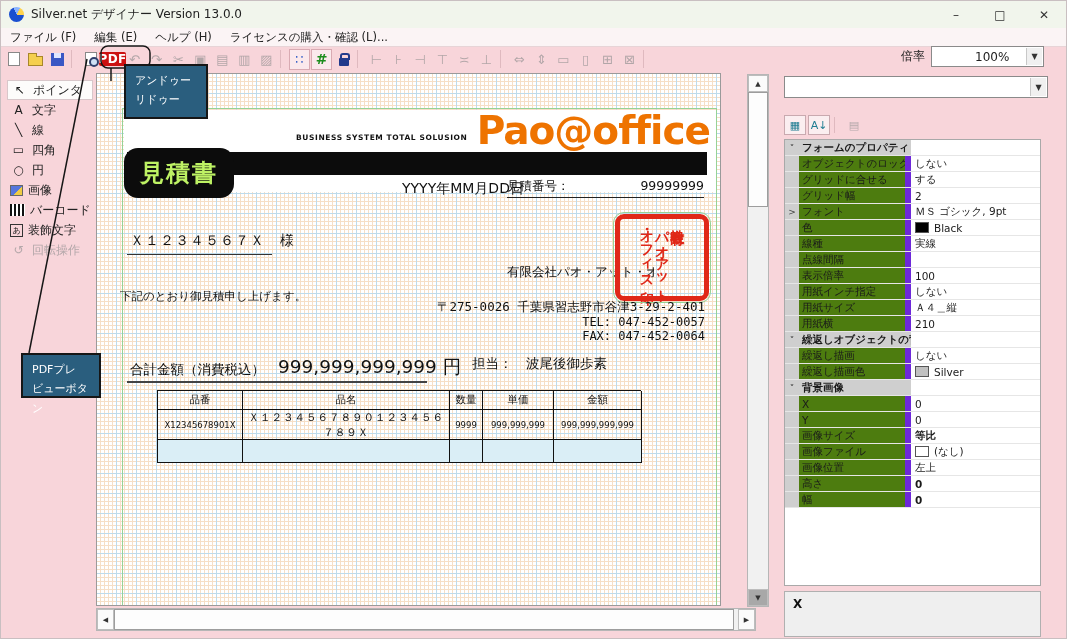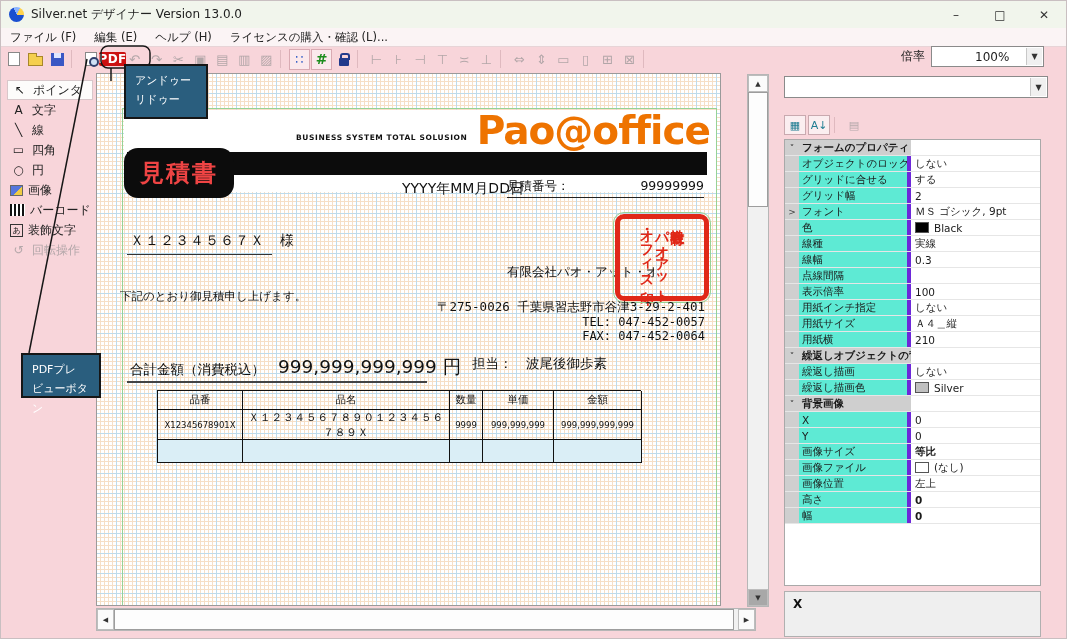--- a/index.html
+++ b/index.html
@@ -57,21 +57,21 @@
       repeating-linear-gradient(to right,transparent 0 19px,#bedbeb 19px 20px),
       repeating-linear-gradient(to bottom,transparent 0 19px,#bedbeb 19px 20px),
       repeating-linear-gradient(to right,transparent 0 3px,#f6dfc6 3px 4px),
       repeating-linear-gradient(to bottom,transparent 0 3px,#f6dfc6 3px 4px),
       #fff;}
   .pageborder{position:absolute;left:25px;top:34px;width:595px;height:499px;border:1px solid #96d296;border-bottom:none;}
   .logobox{position:absolute;left:27px;top:36px;width:592px;height:82px;background:#fff;}
   .tagline{position:absolute;left:172px;top:23px;font-size:7.5px;font-weight:bold;letter-spacing:.6px;color:#111;}
   .biglogo{position:absolute;right:6px;top:0px;font-size:39px;font-weight:800;color:#ee7300;letter-spacing:-1px;line-height:1.1;}
   .blackbar{position:absolute;left:3px;top:42px;width:580px;height:23px;background:#0c0c0c;}
-  .doctitle{position:absolute;left:0px;top:38px;width:110px;height:50px;background:#0c0c0c;border-radius:14px;color:#ef4444;font-size:24px;font-weight:bold;display:flex;align-items:center;justify-content:center;letter-spacing:2px;}
+  .doctitle{position:absolute;left:0px;top:38px;width:110px;height:50px;background:#0c0c0c;border-radius:14px;color:#bef264;font-size:24px;font-weight:bold;display:flex;align-items:center;justify-content:center;letter-spacing:2px;}
   .docdate{position:absolute;left:278px;top:70px;font-size:14px;color:#111;}
   .estno{position:absolute;left:383px;top:68px;width:197px;display:flex;justify-content:space-between;font-size:12.5px;border-bottom:1.5px solid #222;padding-bottom:2px;color:#111;}
   .customer{position:absolute;left:33px;top:158px;font-size:14px;letter-spacing:1px;color:#111;}
   .custline{position:absolute;left:30px;top:180px;width:145px;border-bottom:1.5px solid #333;}
   .company{position:absolute;left:410px;top:190px;width:147px;font-size:12.5px;white-space:nowrap;overflow:hidden;color:#111;}
   .stamp{position:absolute;left:518px;top:140px;width:94px;height:87px;border:5px solid #e02818;border-radius:9px;outline:1px solid #96d296;outline-offset:1px;display:flex;justify-content:center;align-items:center;}
   .stamp .scol{writing-mode:vertical-rl;text-orientation:upright;font-size:14px;line-height:1.08;font-weight:bold;color:#e02818;letter-spacing:-1px;}
   .greeting{position:absolute;left:23px;top:215px;font-size:11.5px;color:#111;}
   .addr{position:absolute;right:15px;top:226px;text-align:right;font-size:12.5px;line-height:1.18;color:#111;font-family:"DejaVu Sans Mono","DejaVu Sans",sans-serif;}
   .addr .small{font-size:12px;}
@@ -100,21 +100,21 @@
 
   
   .objcombo{position:absolute;left:783px;top:75px;width:264px;height:22px;}
   .ptoolbar{position:absolute;left:783px;top:112px;height:24px;display:flex;align-items:center;gap:2px;}
   .pbtn{width:22px;height:20px;display:flex;align-items:center;justify-content:center;border:1px solid #c9a9af;background:#fbeef0;font-size:11px;color:#1f7d92;}
   .pbtn.dis{color:#b5a9ab;border-color:transparent;background:transparent;}
   .psep{width:5px;height:16px;border-left:1px solid #dfb9bf;margin:0 2px;}
   .pgridwrap{position:absolute;left:783px;top:138px;width:257px;height:447px;background:#fff;border:1px solid #a9a9a9;overflow:hidden;}
   .prow{display:flex;height:16px;align-items:stretch;font-size:10.5px;color:#1a1a1a;border-bottom:1px solid #e6e6e6;}
   .gut{width:14px;flex:0 0 auto;background:#cfcfcf;display:flex;align-items:center;justify-content:center;font-size:9px;color:#444;}
-  .plab{width:112px;flex:0 0 auto;background:#5eead4;padding:1px 3px;display:flex;align-items:center;white-space:nowrap;overflow:hidden;border-right:4px solid #6d28d9;}
+  .plab{width:112px;flex:0 0 auto;background:#4d7c0f;padding:1px 3px;display:flex;align-items:center;white-space:nowrap;overflow:hidden;border-right:6px solid #6d28d9;}
   .pval{flex:1;background:#fff;padding:1px 4px;display:flex;align-items:center;white-space:nowrap;overflow:hidden;}
   .prow.pcat{background:#cfcfcf;font-weight:bold;}
   .prow.pcat .plab{background:#cfcfcf;border-right:none;}
   .prow.pcat .gut{background:#cfcfcf;}
   .vbold{font-weight:bold;}
   .sw{display:none;width:14px;height:11px;border:1px solid #555;margin-right:5px;flex:0 0 auto;}
   .sw[data-color]{display:inline-block;}
   .descpanel{position:absolute;left:783px;top:590px;width:257px;height:46px;background:#efefef;border:1px solid #b0b0b0;padding:5px 8px;font-size:12px;color:#111;}
   .descpanel b{font-weight:bold;}
 
@@ -465,27 +465,20 @@
       </div>
 
       <div class="prow">
         <span class="gut"></span>
         <span class="plab">線種</span>
         <span class="pval">
           <span>実線</span>
         </span>
       </div>
 
-      <div class="prow">
-        <span class="gut"></span>
-        <span class="plab">線幅</span>
-        <span class="pval">
-          <span>0.3</span>
-        </span>
-      </div>
 
       <div class="prow">
         <span class="gut"></span>
         <span class="plab">点線間隔</span>
         <span class="pval">
           <span></span>
         </span>
       </div>
 
       <div class="prow">

